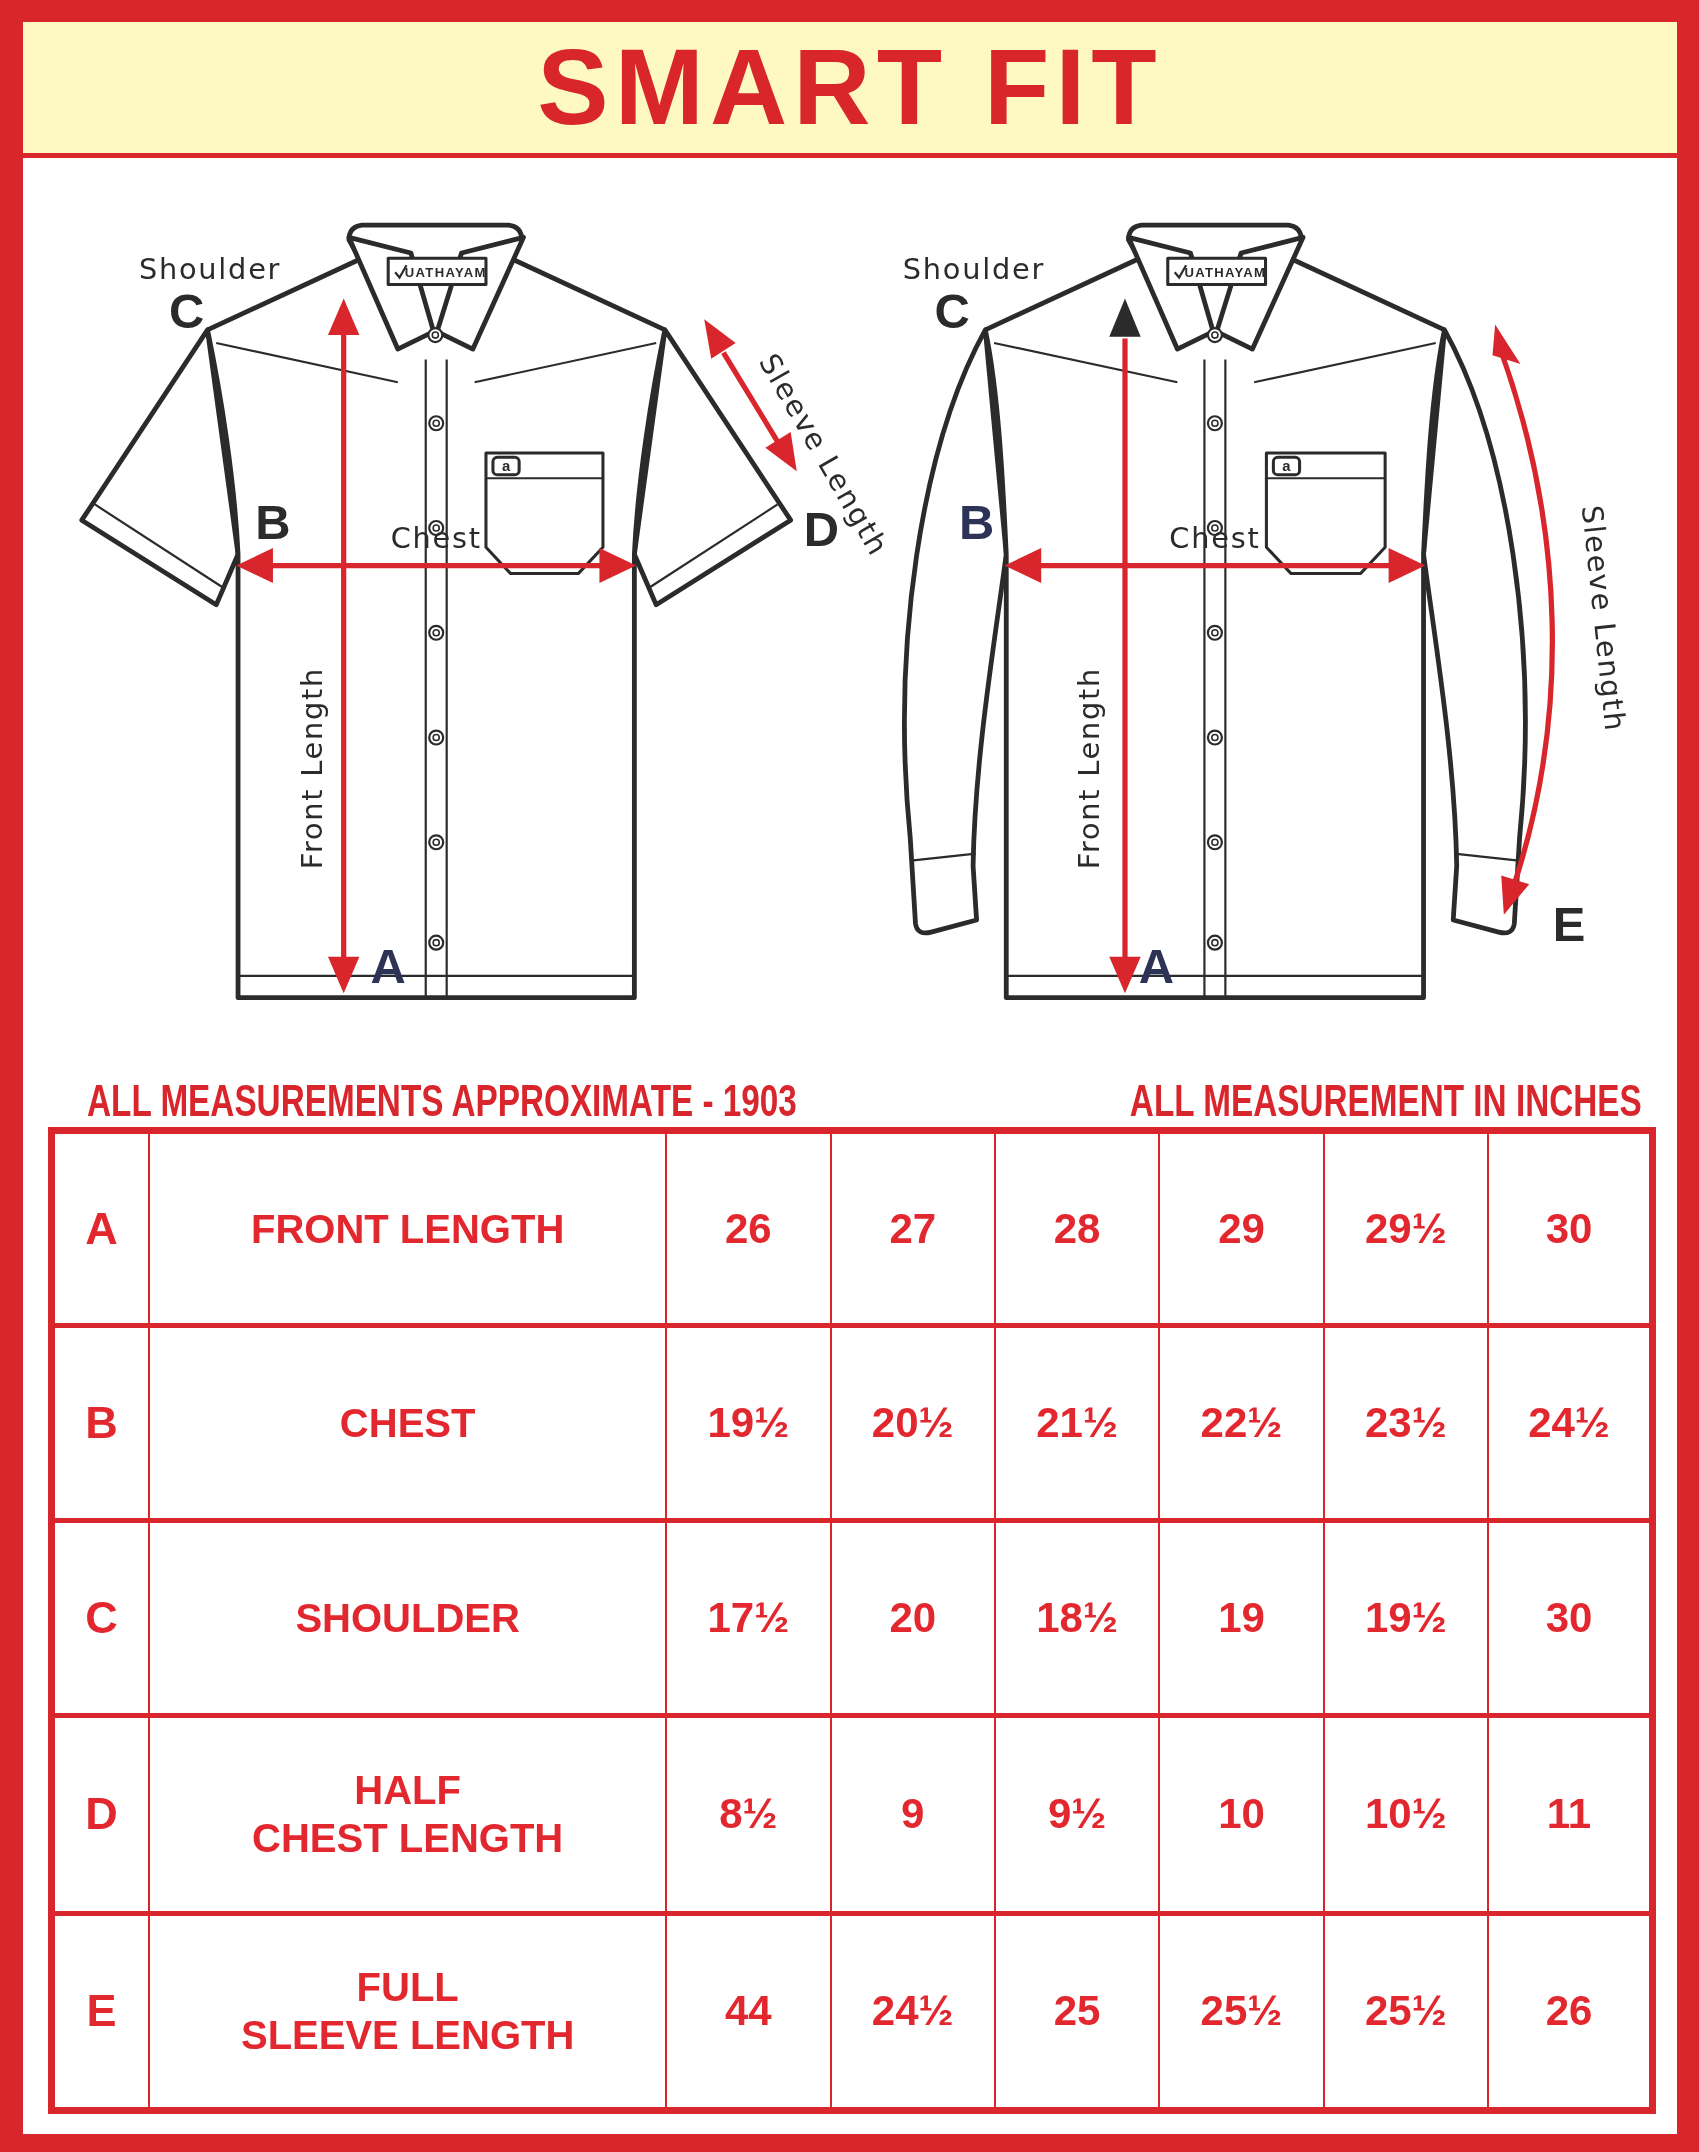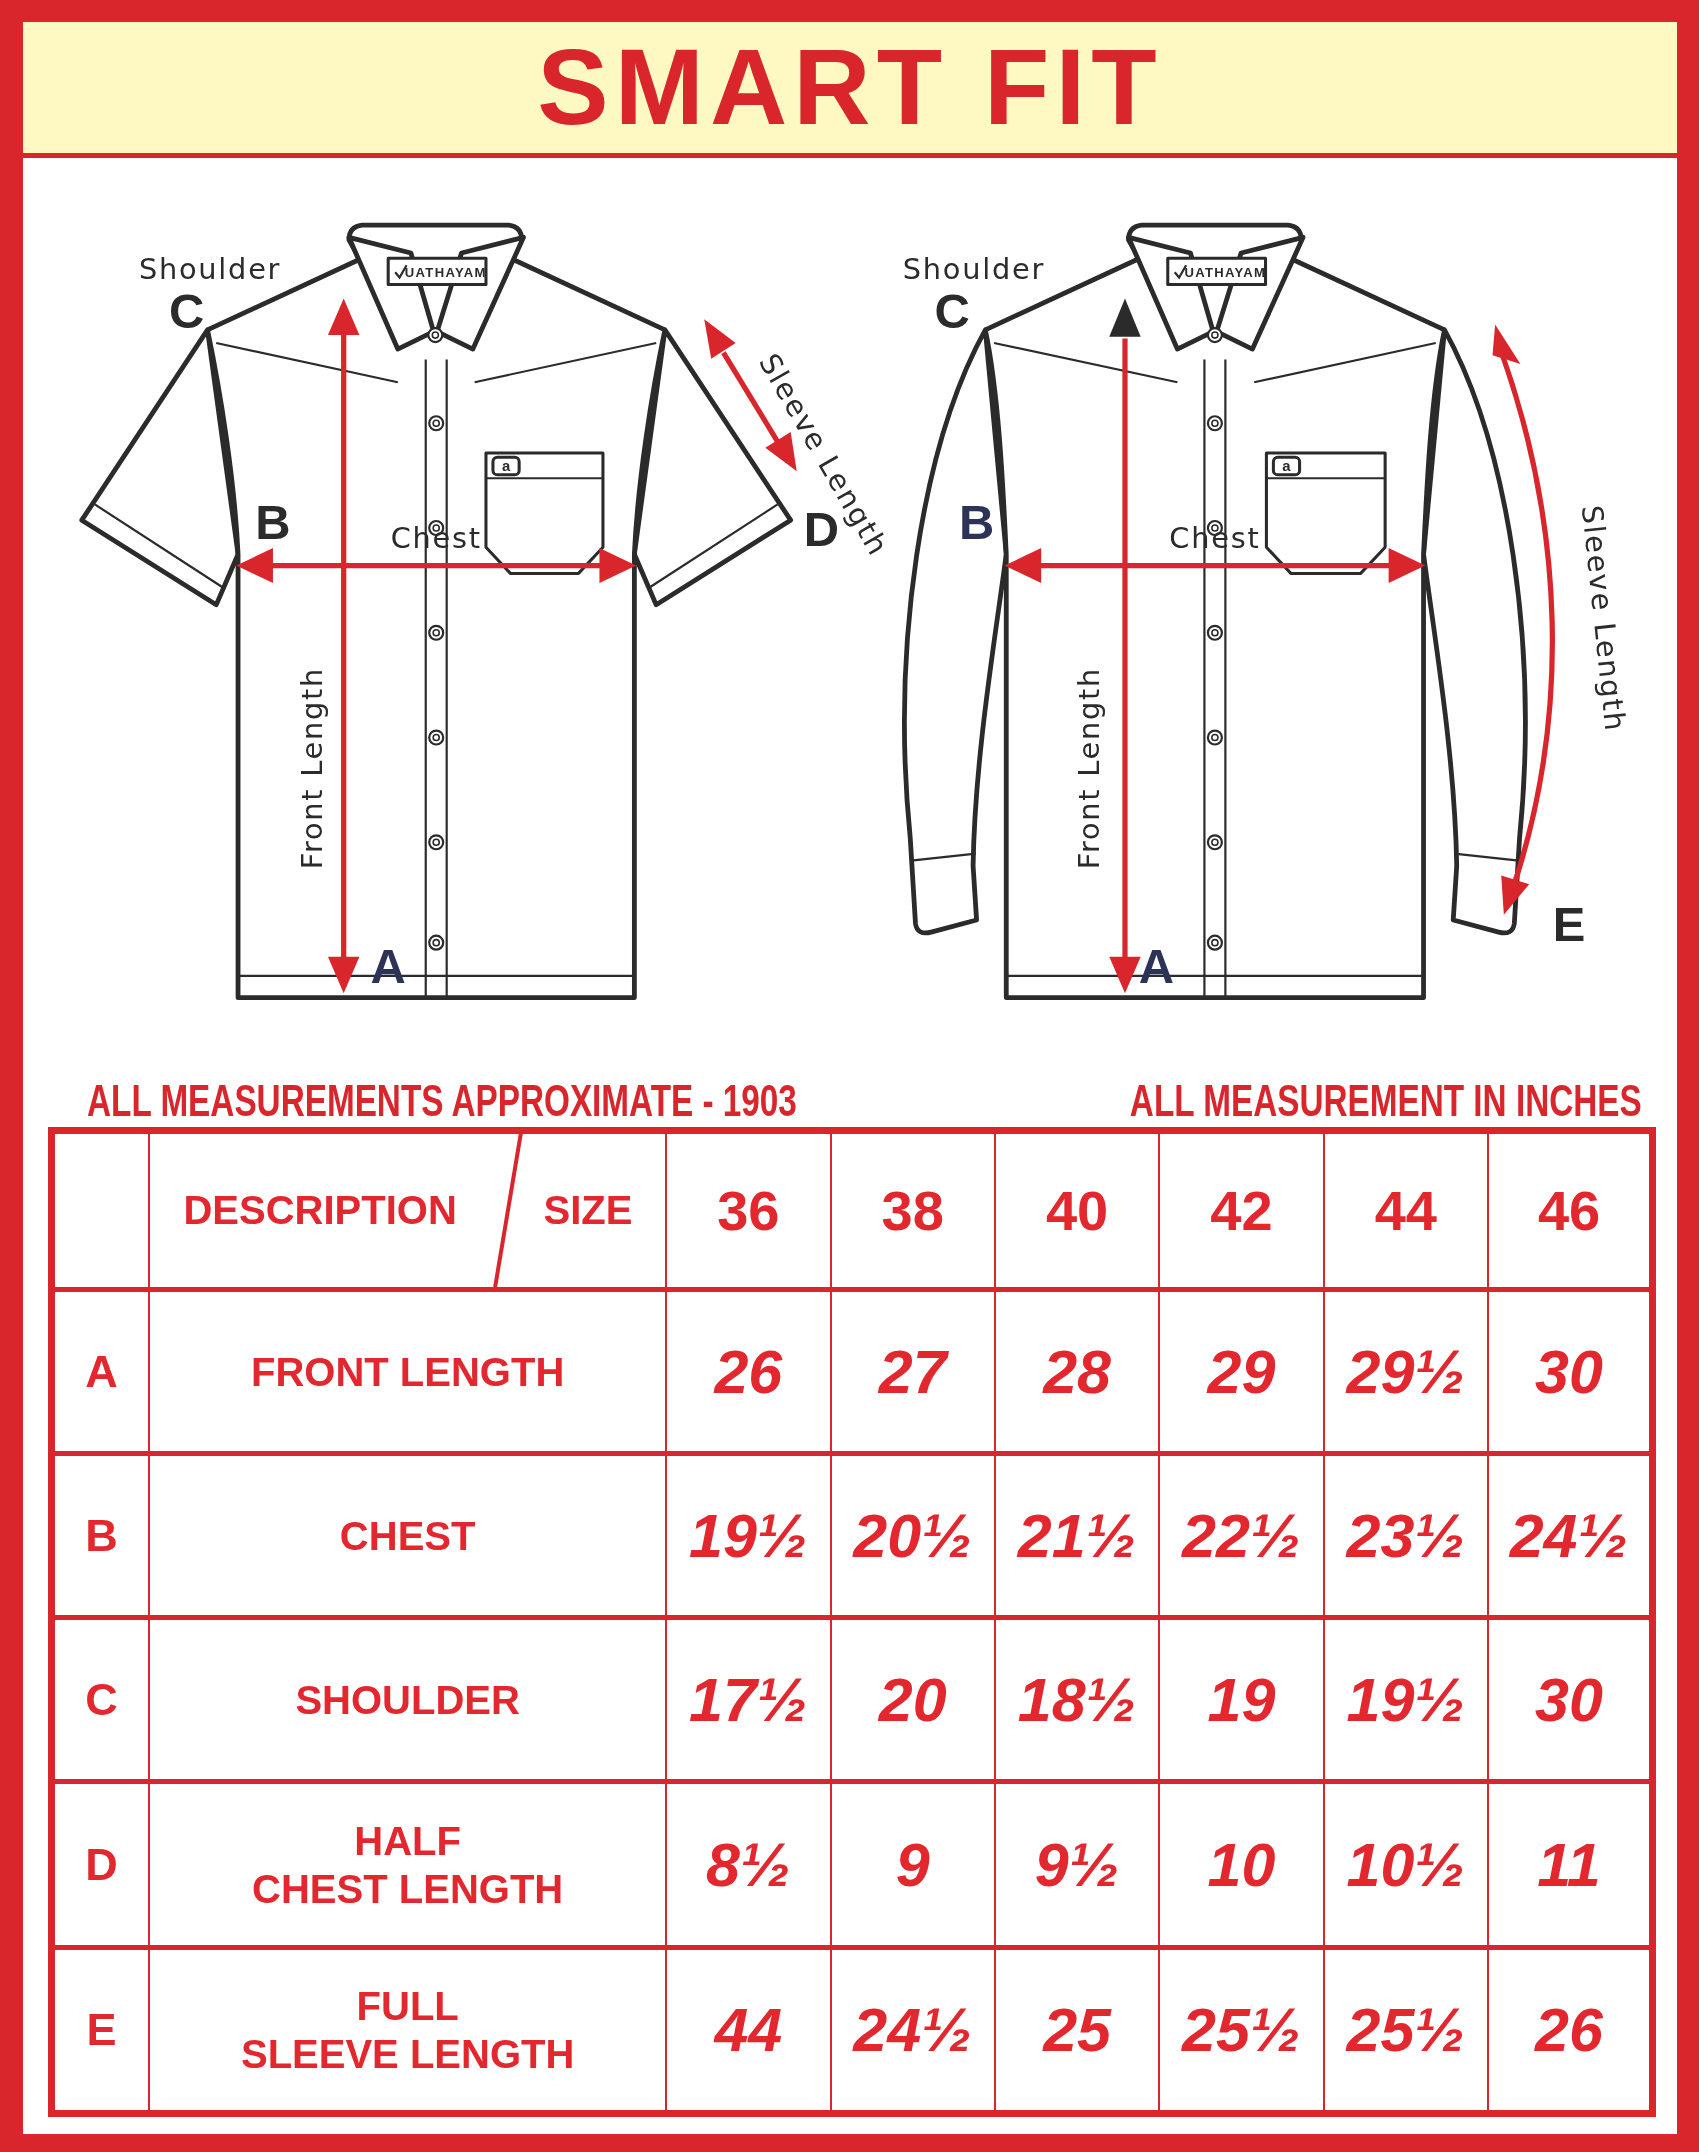--- a/index.html
+++ b/index.html
@@ -28,21 +28,21 @@
   .letter{font-family:"Liberation Sans",sans-serif;font-weight:bold;font-size:56px;fill:#2b2b2b;}
   .navy{fill:#2d3356;}
   .brand{font-family:"Liberation Sans",sans-serif;font-weight:bold;font-size:15px;fill:#2b2b2b;letter-spacing:1.5px;}
   .plogo{font-family:"Liberation Sans",sans-serif;font-weight:bold;font-size:17px;fill:#2b2b2b;}
   
   #size-table{position:absolute;left:48px;top:1127px;width:1608px;height:987px;border-collapse:collapse;table-layout:fixed;background:#fff;}
   #size-table td{border:2.6px solid #d8262c;border-top:5.2px solid #d8262c;border-bottom:5.2px solid #d8262c;text-align:center;vertical-align:middle;color:#e2282e;font-weight:bold;padding:0;}
   #size-table{border:7px solid #d8262c;}
   td.letter-cell{font-size:45px;}
   td.desc-cell{font-size:40px;white-space:pre-line;line-height:1.2;}
-  td.val-cell{font-size:61px;font-style:italic;}
+  td.val-cell{font-size:42px;}
   td.size-head{font-size:56px;}
   #desc-size-cell{position:relative;}
   #desc-head{position:absolute;left:0;top:0;width:66%;height:100%;display:flex;align-items:center;justify-content:center;font-size:40px;}
   #size-head-lbl{position:absolute;right:0;top:0;width:30%;height:100%;display:flex;align-items:center;justify-content:center;font-size:40px;}
   #head-slash{position:absolute;left:69%;top:-2.6px;bottom:-2.6px;width:3.5px;background:#d8262c;transform:rotate(9.5deg);}
 </style>
 </head>
 <body>
 
 <div id="page">
@@ -205,34 +205,20 @@
       <col style="width:6.1%">
         <col style="width:32.3%">
       <col style="width:10.27%">
         <col style="width:10.27%">
         <col style="width:10.27%">
       <col style="width:10.27%">
         <col style="width:10.27%">
         <col style="width:10.27%">
     </colgroup>
     <tbody>
-        <tr style="height:159px">
-      <td></td>
-      <td id="desc-size-cell">
-        <div id="desc-head">DESCRIPTION</div>
-        <div id="head-slash"></div>
-        <div id="size-head-lbl">SIZE</div>
-      </td>
-      <td class="size-head">36</td>
-      <td class="size-head">38</td>
-      <td class="size-head">40</td>
-      <td class="size-head">42</td>
-      <td class="size-head">44</td>
-      <td class="size-head">46</td>
-    </tr>
     <tr style="height:164px">
       <td class="letter-cell">A</td>
       <td class="desc-cell">FRONT LENGTH</td>
       <td class="val-cell">26</td>
       <td class="val-cell">27</td>
       <td class="val-cell">28</td>
       <td class="val-cell">29</td>
       <td class="val-cell">29½</td>
       <td class="val-cell">30</td>
     </tr>

